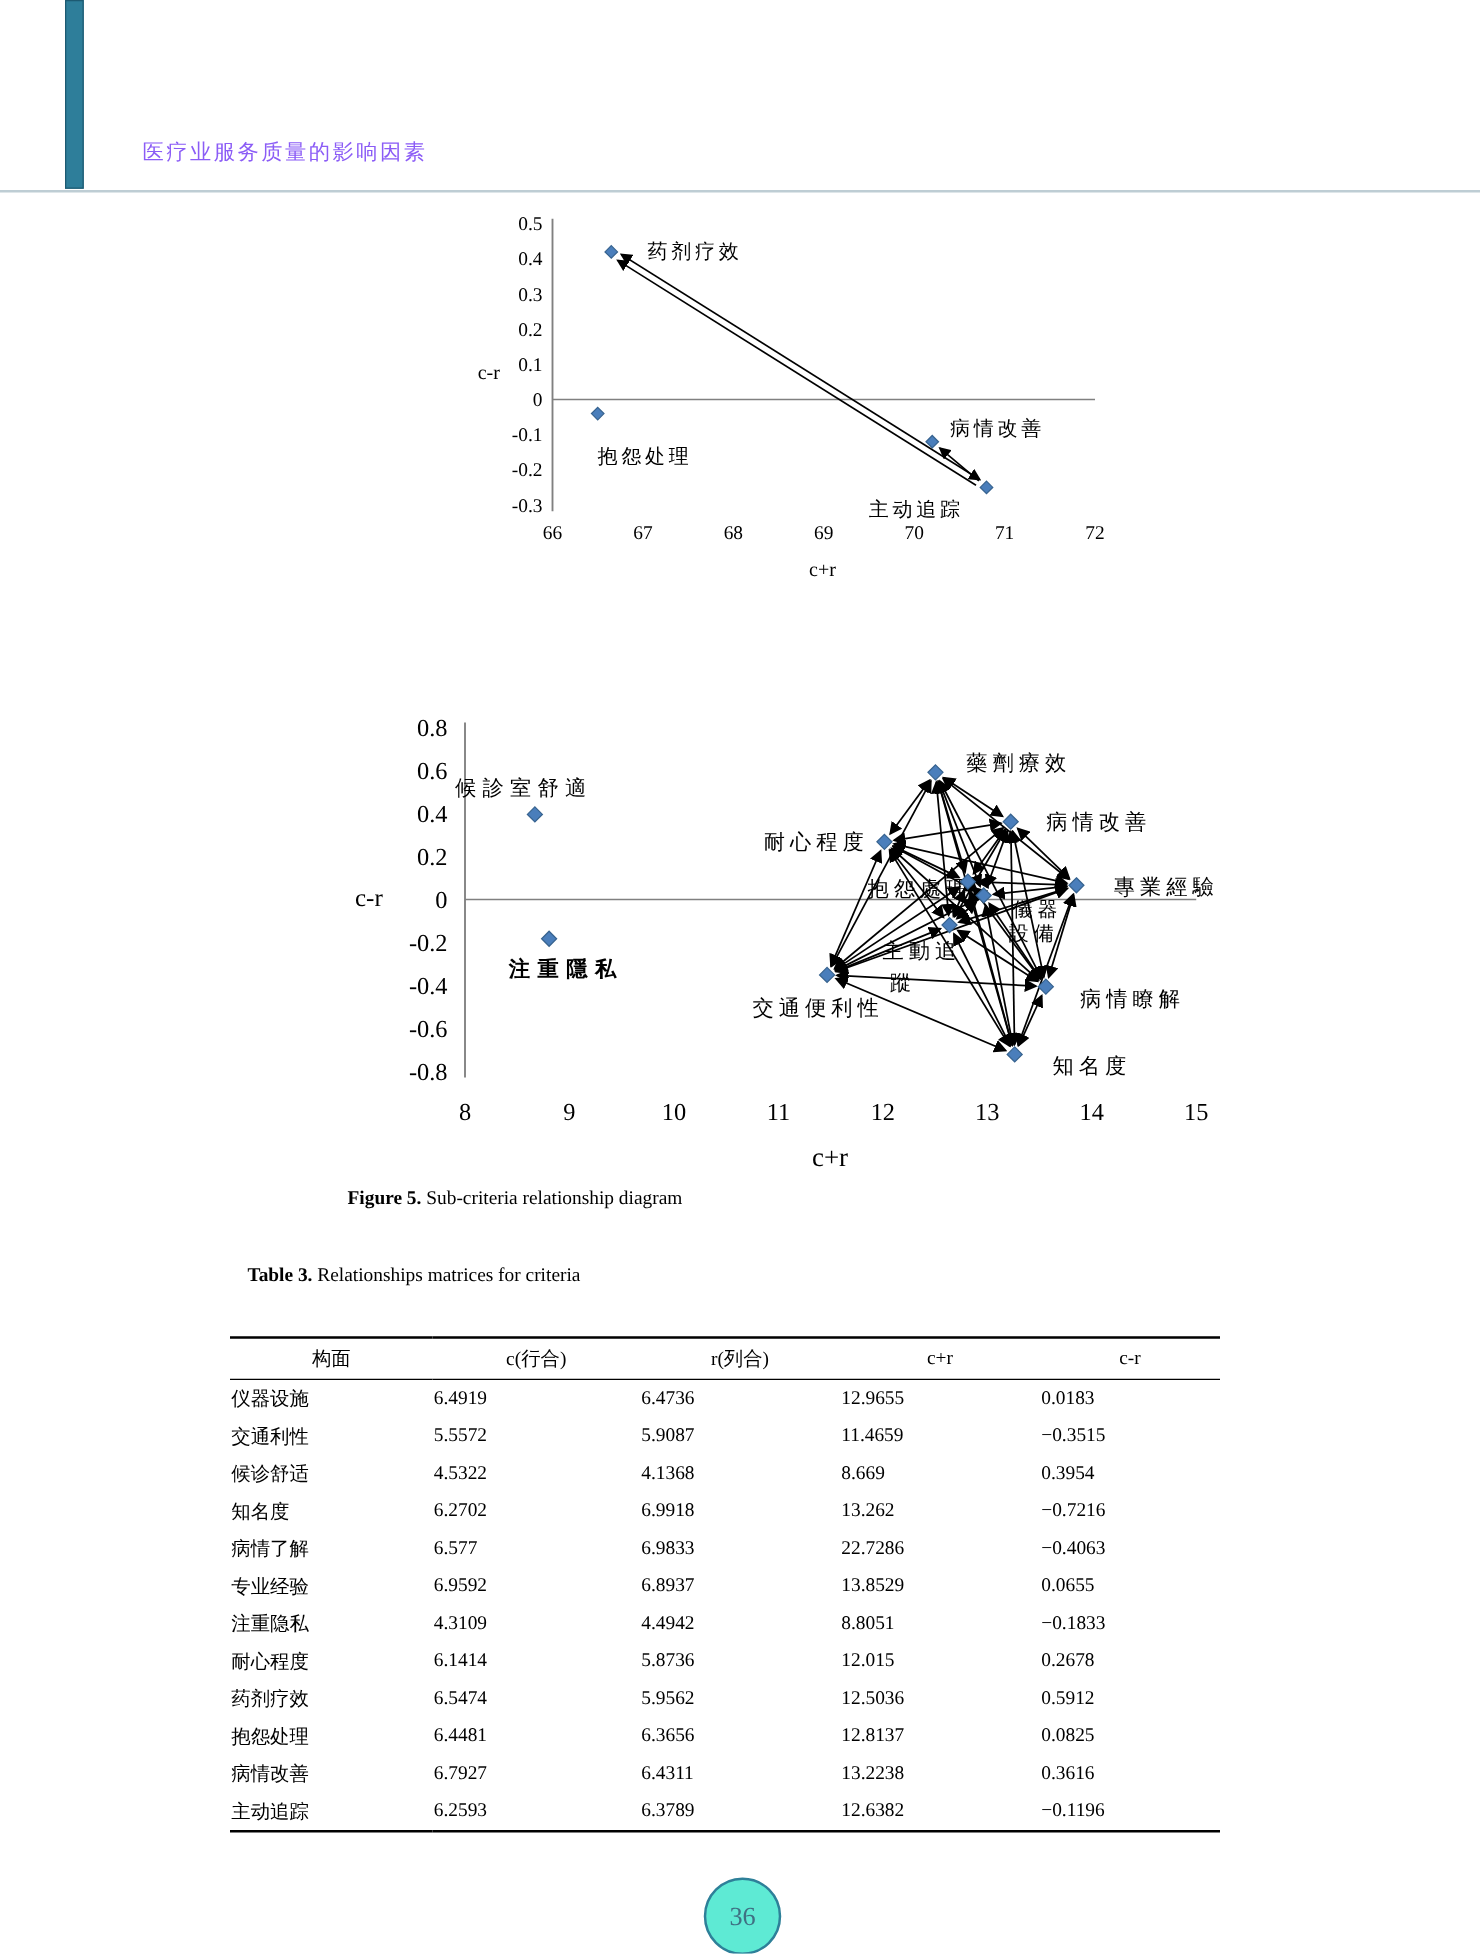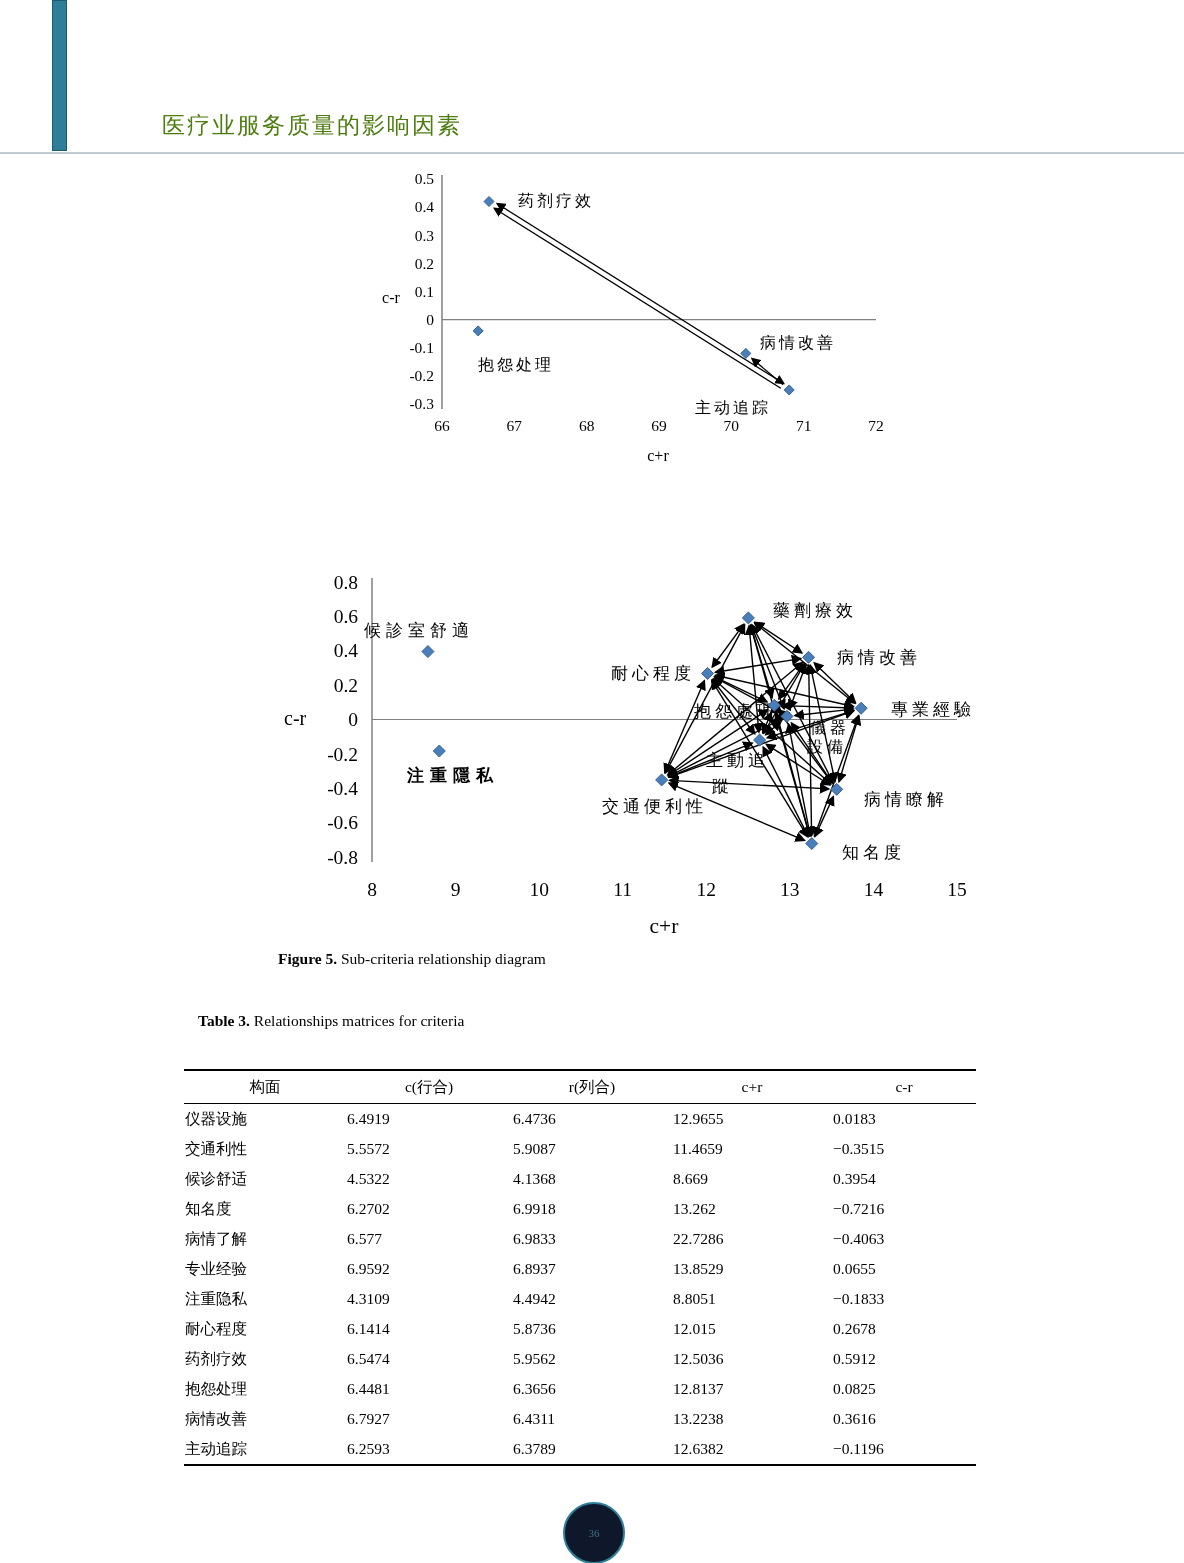--- a/index.html
+++ b/index.html
@@ -1,38 +1,38 @@
 <!DOCTYPE html>
 <html><head>
 <meta charset="utf-8">
 <style>
   html,body{margin:0;padding:0;background:#fff;}
   .page{position:relative;width:1184px;height:1563px;background:#fff;overflow:hidden;
         font-family:"Liberation Serif","DejaVu Serif",serif;color:#000;}
   .accent-bar{position:absolute;left:52px;top:0;width:15px;height:151px;background:#2E7E9A;
         border:1px solid #1D5A72;box-sizing:border-box;}
-  .page-title{position:absolute;left:114px;top:110px;font-size:23px;color:#4d7c0f;letter-spacing:2px;margin-left:48px;}
+  .page-title{position:absolute;left:114px;top:110px;font-size:17px;color:#8b5cf6;letter-spacing:2px;}
   .header-rule{position:absolute;left:0;top:152px;width:1184px;height:2px;background:#BECDD4;}
   .chart{position:absolute;}
   #fig4{left:368px;top:168px;}
   #fig5{left:280px;top:565px;}
   .caption{position:absolute;font-size:15.5px;line-height:24px;color:#000;}
   .caption .zh{font-size:16px;}
   .caption .bold{font-weight:bold;}
   #cap4{left:375px;top:486px;width:532px;}
   #cap5{left:278px;top:947px;width:520px;}
   #cap3{left:198px;top:1010px;width:640px;line-height:22px;}
   .data-table{position:absolute;left:184px;top:1069px;width:792px;border-collapse:collapse;
         border-top:2px solid #000;border-bottom:2px solid #000;}
   .data-table th{height:30px;font-weight:normal;font-size:15.5px;text-align:center;
         border-bottom:1px solid #000;}
   .data-table td{height:28px;font-size:15.5px;text-align:left;}
   .badge{position:absolute;left:563px;top:1502px;width:58px;height:58px;border-radius:50%;
-        background:#0f172a;border:2px solid #2E8099;text-align:center;line-height:58px;
-        font-size:11px;color:#3F7083;}
+        background:#5eead4;border:2px solid #2E8099;text-align:center;line-height:58px;
+        font-size:21px;color:#3F7083;}
 </style>
 </head>
 <body>
 
 <div class="page">
 
   <div class="accent-bar"></div>
   <div class="page-title">医疗业服务质量的影响因素</div>
   <div class="header-rule"></div>
 

